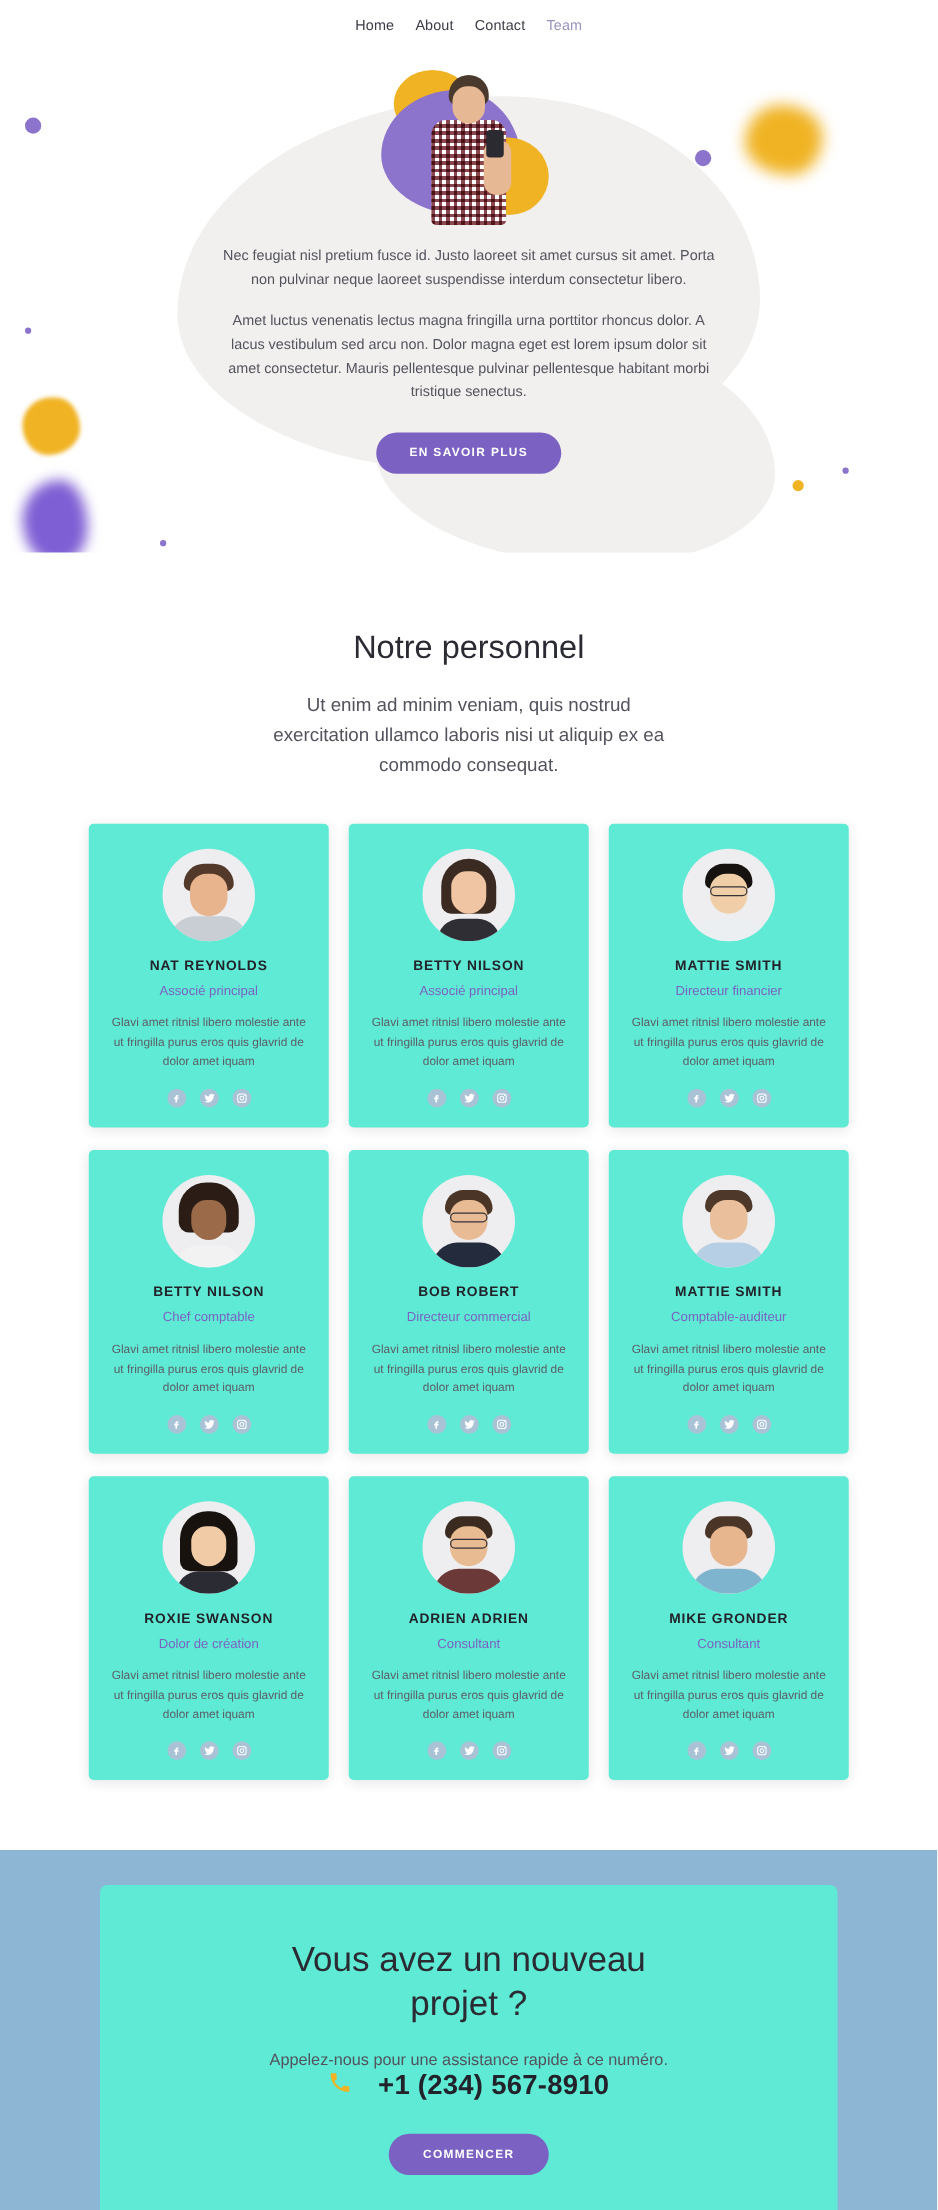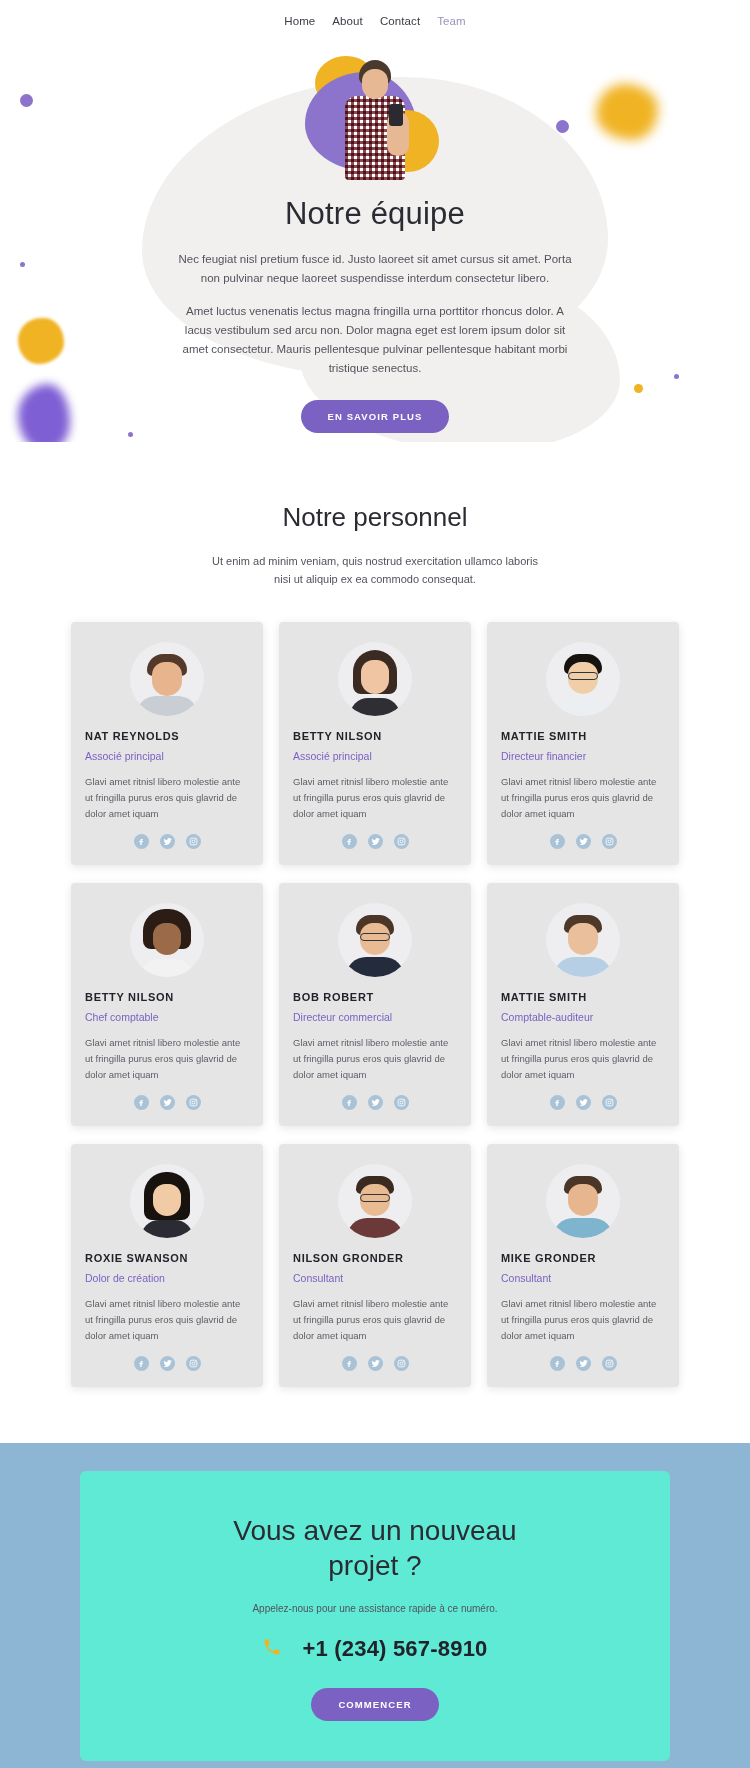--- a/index.html
+++ b/index.html
@@ -195,38 +195,38 @@
   }
   .team h2 {
     text-align: center;
     font-size: 26px;
     font-weight: 400;
     color: #2b2b33;
     margin-bottom: 20px;
   }
   .team-sub {
     text-align: center;
-    font-size: 11px;
+    font-size: 15px;
     line-height: 1.6;
     color: #53535d;
     max-width: 330px;
     margin: 0 auto 34px;
   }
   .grid {
     display: grid;
     grid-template-columns: repeat(3, 192px);
     justify-content: center;
     gap: 18px 16px;
   }
   .card {
-    background: #e5e5e5;
+    background: #5eead4;
     border-radius: 4px;
     box-shadow: 0 2px 10px rgba(0,0,0,.10);
     padding: 20px 14px 16px;
-    text-align: left;
+    text-align: center;
   }
   .avatar {
     width: 74px; height: 74px;
     margin: 0 auto 14px;
     border-radius: 50%;
     background: #eeeef0;
     position: relative;
     overflow: hidden;
   }
   .av-hair { position: absolute; left: 50%; transform: translateX(-50%); border-radius: 22px 22px 8px 8px; }
@@ -287,23 +287,22 @@
   }
   .cta-card h2 {
     font-size: 28px;
     font-weight: 400;
     line-height: 1.25;
     color: #2b2b33;
     max-width: 330px;
     margin: 0 auto 20px;
   }
   .cta-sub {
-    font-size: 10px;
+    font-size: 13px;
     color: #53535d;
-    margin-bottom: 22px;
   }
   .phone-row {
     display: flex;
     align-items: center;
     justify-content: center;
     gap: 20px;
     margin-bottom: 26px;
   }
   .phone-num {
     font-size: 22px;
@@ -345,21 +344,20 @@
         <div class="shape-yellow-b"></div>
         <div class="hero-person">
           <div class="hp-body"></div>
           <div class="hp-hair"></div>
           <div class="hp-face"></div>
           <div class="hp-arm"></div>
           <div class="hp-phone"></div>
         </div>
       </div>
 
-      <h1>Notre équipe</h1>
       <p>Nec feugiat nisl pretium fusce id. Justo laoreet sit amet cursus sit amet. Porta non pulvinar neque laoreet suspendisse interdum consectetur libero.</p>
       <p>Amet luctus venenatis lectus magna fringilla urna porttitor rhoncus dolor. A lacus vestibulum sed arcu non. Dolor magna eget est lorem ipsum dolor sit amet consectetur. Mauris pellentesque pulvinar pellentesque habitant morbi tristique senectus.</p>
       <button class="btn-primary">EN SAVOIR PLUS</button>
     </div>
   </section>
 
   <section class="team">
     <h2>Notre personnel</h2>
     <p class="team-sub">Ut enim ad minim veniam, quis nostrud exercitation ullamco laboris nisi ut aliquip ex ea commodo consequat.</p>
     <div class="grid" id="team-grid">
@@ -568,21 +566,21 @@
             </span>
           </div>
         </div>
         <div class="card">
           <div class="avatar">
             <div class="av-body" style="width:56px;height:20px;background:#6b3a38;"></div>
             <div class="av-hair" style="width:38px;height:18px;top:12px;background:#3a2a1f;"></div>
             <div class="av-face" style="width:30px;height:32px;top:20px;background:#e8bb93;"></div>
             <div class="av-glass" style="top:30px;"></div>
           </div>
-          <div class="card-name">NILSON GRONDER</div>
+          <div class="card-name">ADRIEN ADRIEN</div>
           <div class="card-role">Consultant</div>
           <div class="card-desc">Glavi amet ritnisl libero molestie ante ut fringilla purus eros quis glavrid de dolor amet iquam</div>
           <div class="socials">
             <span class="soc">
               <svg width="8" height="8" viewBox="0 0 24 24" fill="#fff">
                 <path d="M14 7h3V3h-3c-2.2 0-4 1.8-4 4v2H7v4h3v8h4v-8h3l1-4h-4V7c0-.6.4-1 1-1z"></path>
               </svg>
             </span>
             <span class="soc">
               <svg width="9" height="9" viewBox="0 0 24 24" fill="#fff">

